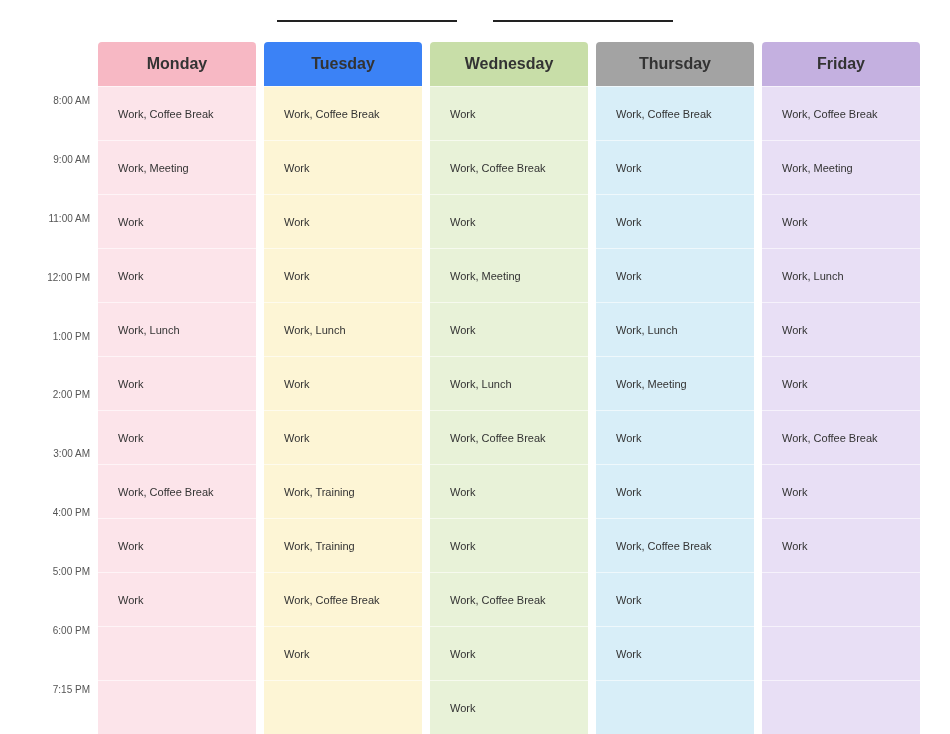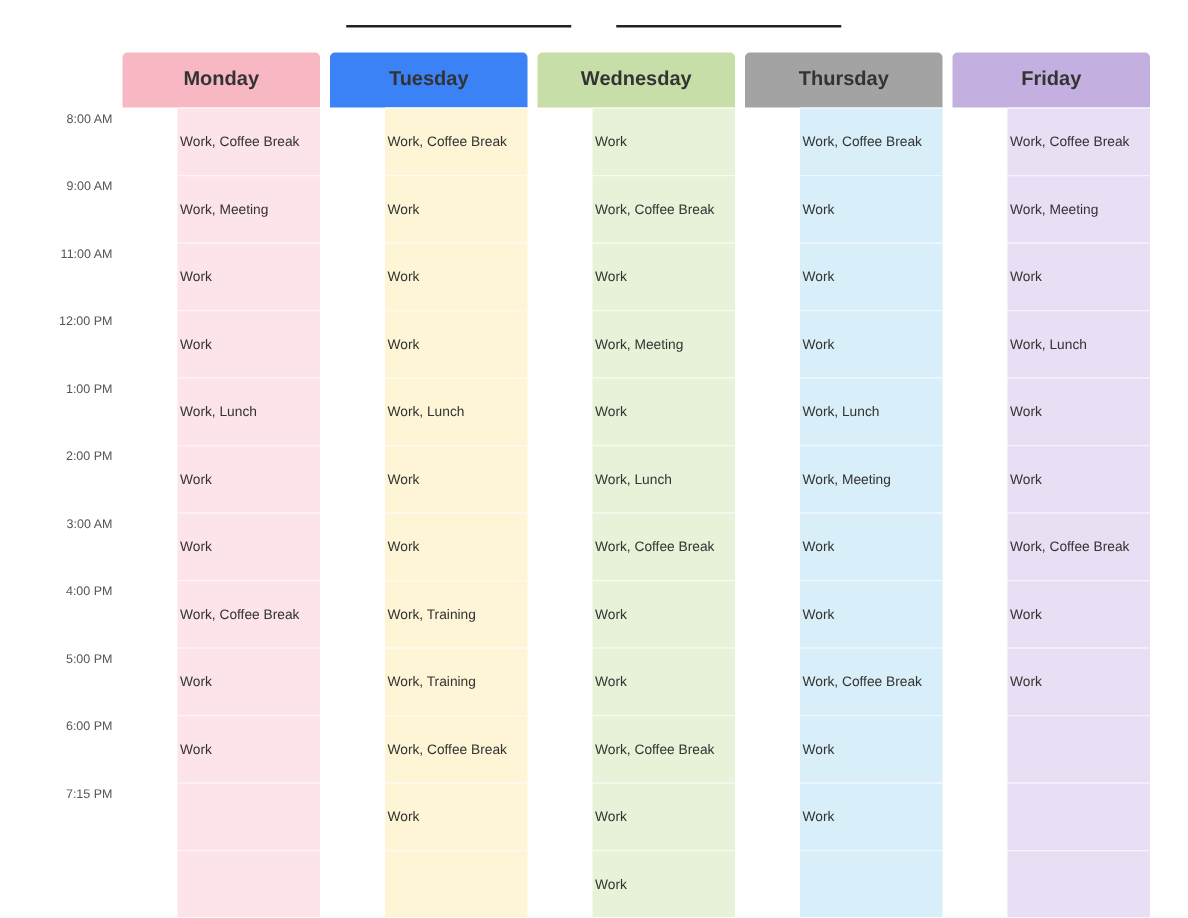--- a/index.html
+++ b/index.html
@@ -45,20 +45,21 @@
       display: flex;
       flex-direction: row;
       gap: 0;
     }
 
     .time-column {
       display: flex;
       flex-direction: column;
       width: 68px;
       flex-shrink: 0;
+      justify-content: space-between;
     }
 
     .time-header-spacer {
       height: 44px;
     }
 
     .time-slot {
       height: 54px;
       display: flex;
       align-items: flex-start;
@@ -93,25 +94,24 @@
       font-weight: 700;
       border-radius: 4px 4px 0 0;
       color: #333;
       text-align: right;
     }
 
     .day-cell {
       height: 54px;
       display: flex;
       align-items: center;
-      padding-left: 2px;
+      padding-left: 20px;
       font-size: 11px;
       color: #333;
       border-top: 1px solid rgba(255,255,255,0.6);
-      margin-left: 44px;
     }
 
     .day-cell.empty {
       
     }
 
     
     .col-monday .day-header { background: #f7b8c4; }
     .col-monday .day-cell { background: #fce4ea; }
 

